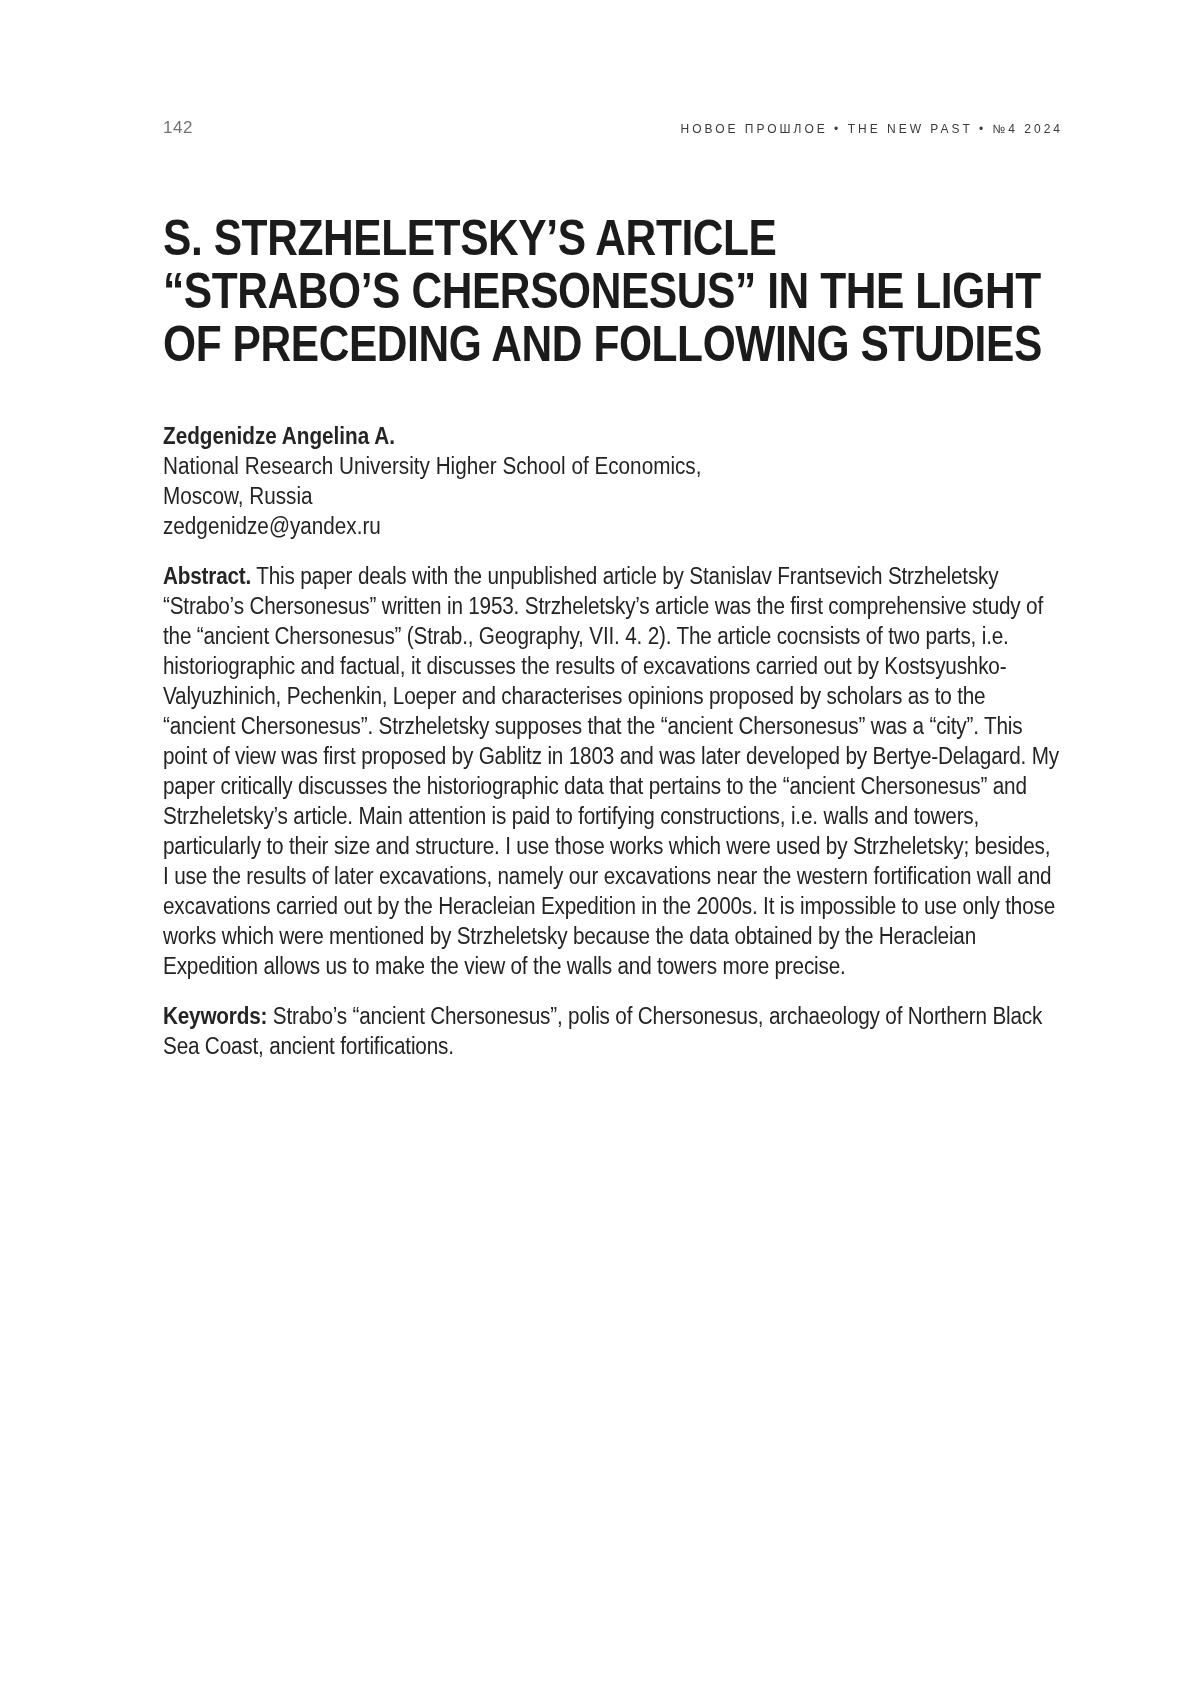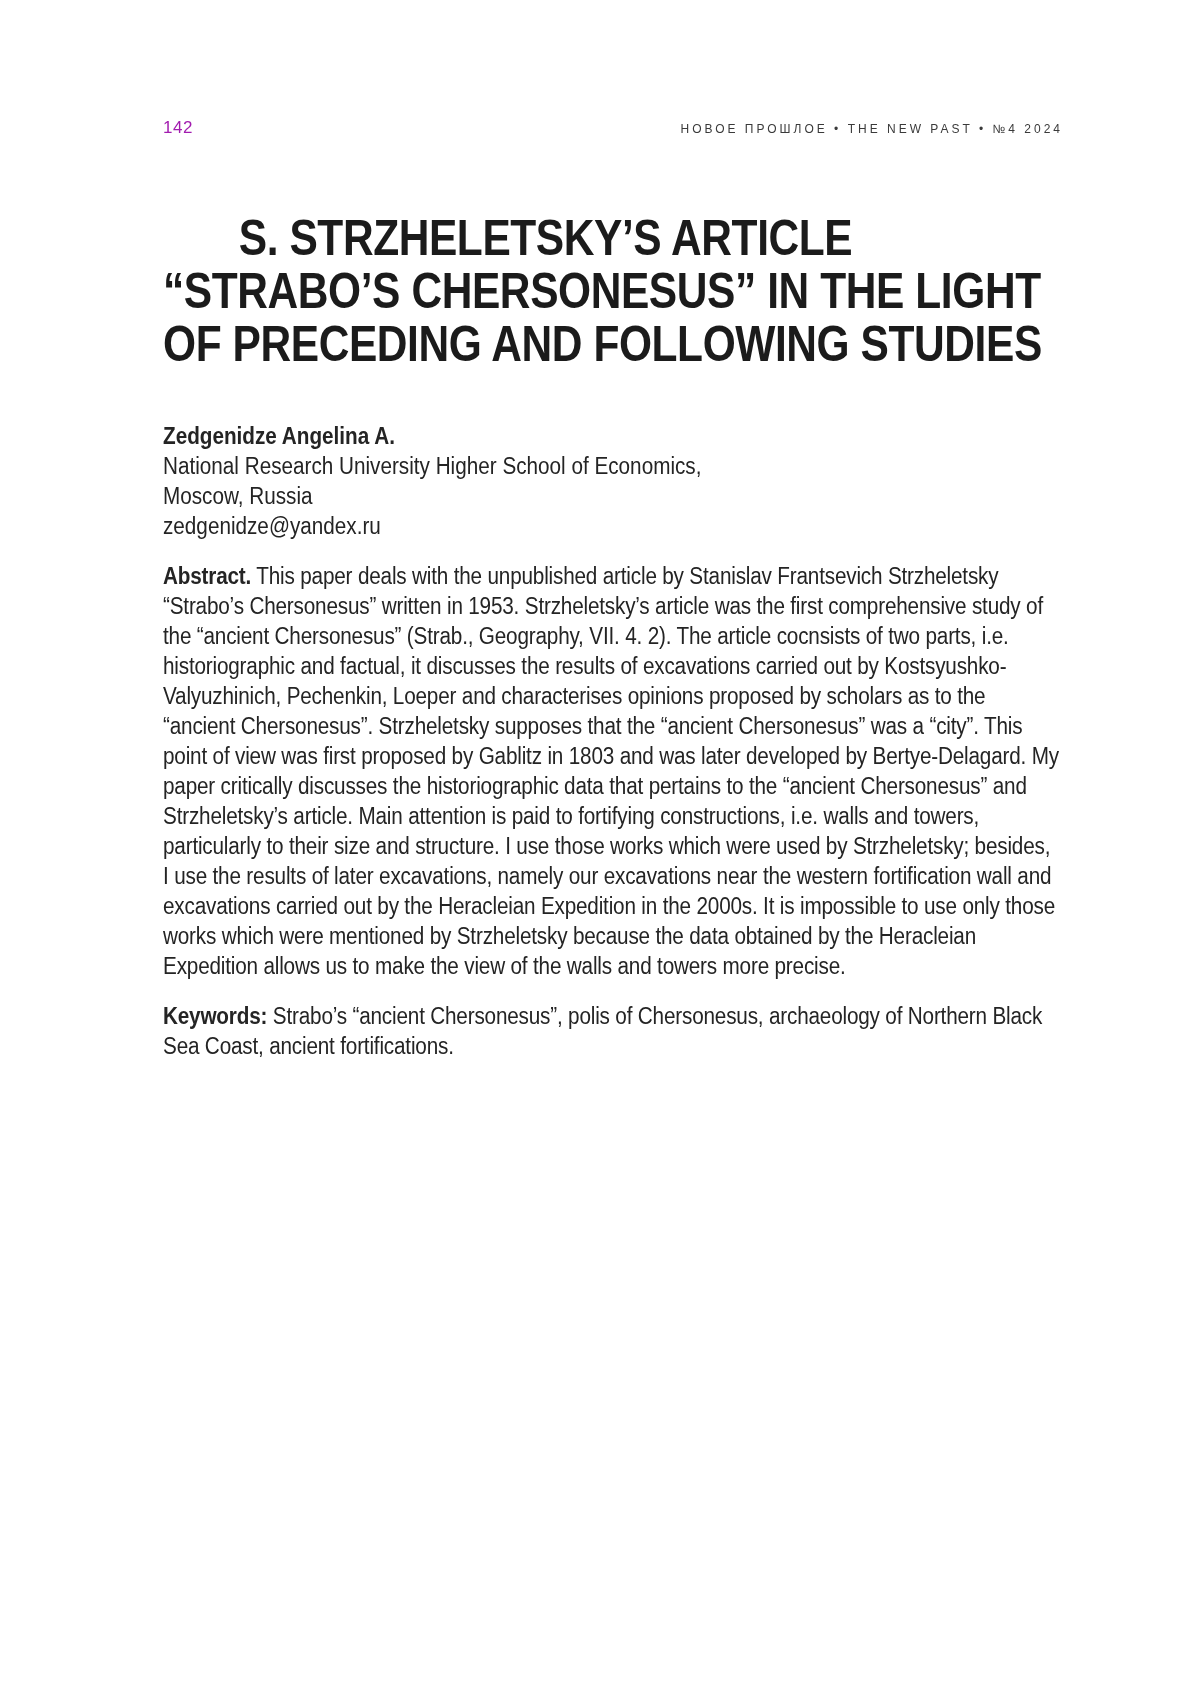--- a/index.html
+++ b/index.html
@@ -20,21 +20,21 @@
   }
   
   .running-header {
     display: flex;
     justify-content: space-between;
     align-items: baseline;
     height: 22px;
   }
   .page-number {
     font-size: 17px;
-    color: #a21caf;
+    color: #737373;
     letter-spacing: 0.5px;
   }
   .journal-name {
     font-size: 12px;
     color: #3a3a3a;
     letter-spacing: 3px;
     white-space: nowrap;
   }
   
   .cond {
@@ -77,21 +77,21 @@
 </head>
 <body>
 
 <div class="page">
 
   <div class="running-header">
     <span class="page-number">142</span>
     <span class="journal-name">НОВОЕ ПРОШЛОЕ • THE NEW PAST • №4 2024</span>
   </div>
 
-  <h1 class="article-title" style="margin-bottom:0;text-align:center;">
+  <h1 class="article-title" style="margin-bottom:0;">
     <div class="t-line">S. STRZHELETSKY’S ARTICLE</div>
     <div class="t-line">“STRABO’S CHERSONESUS” IN THE LIGHT</div>
     <div class="t-line">OF PRECEDING AND FOLLOWING STUDIES</div>
   </h1>
 
   <div class="author-block cond">
     <div class="author-name">Zedgenidze Angelina A.</div>
     <div class="author-affiliation">National Research University Higher School of Economics,</div>
     <div class="author-location">Moscow, Russia</div>
     <div class="author-email">zedgenidze@yandex.ru</div>

